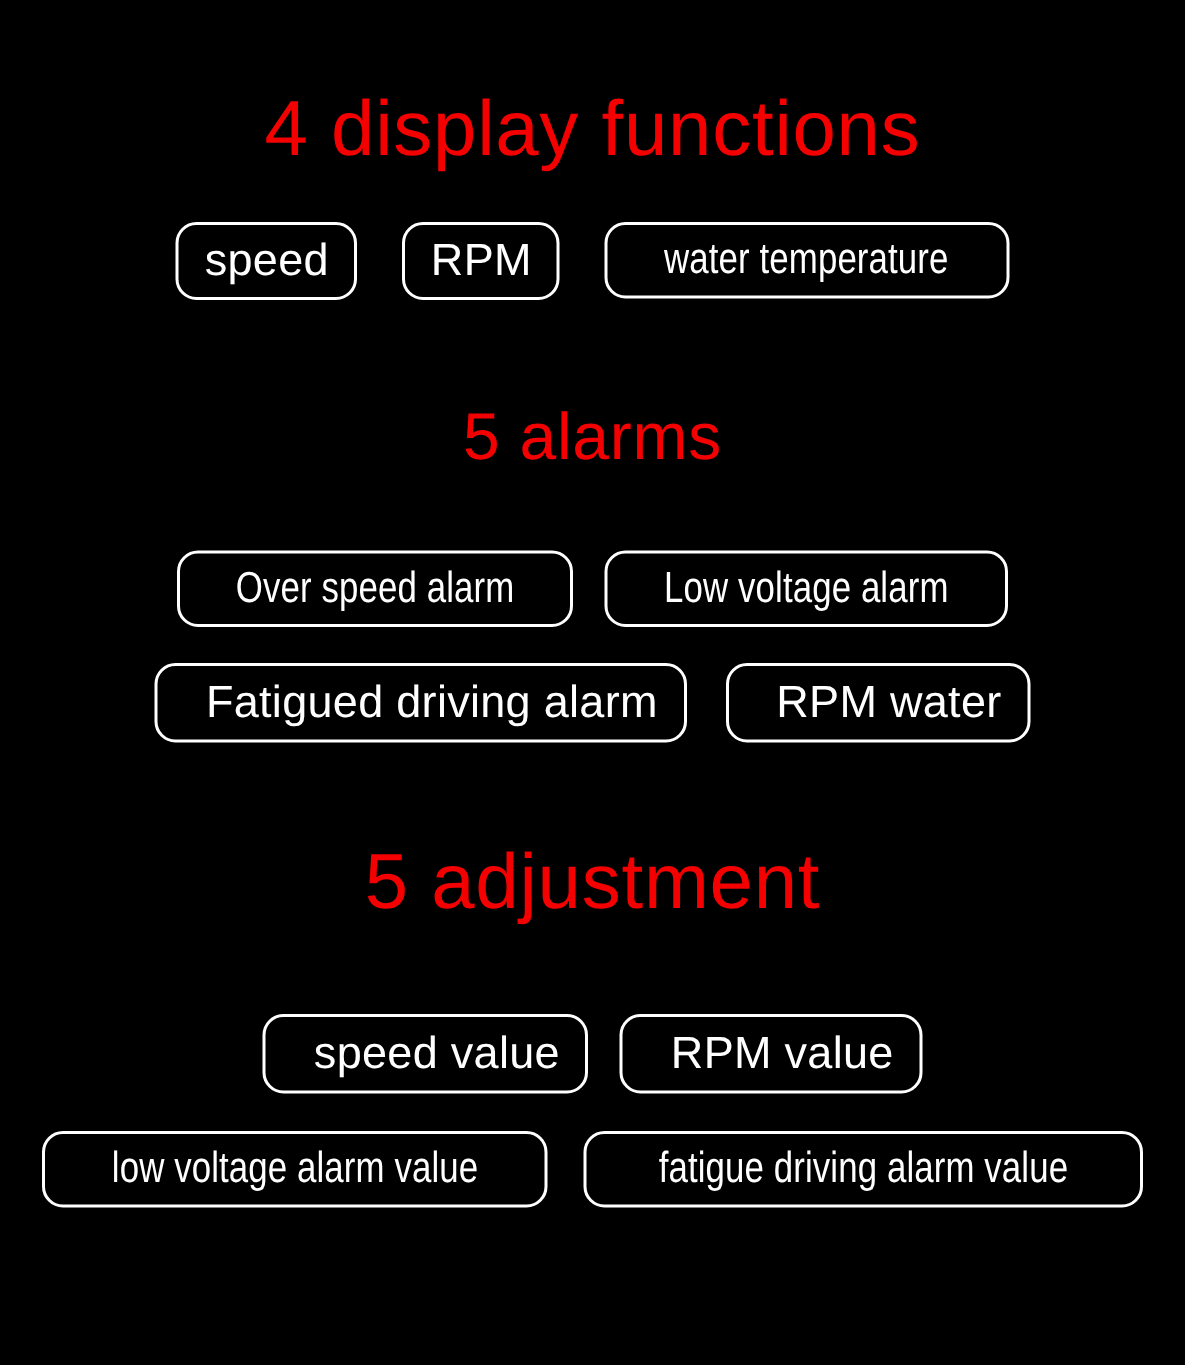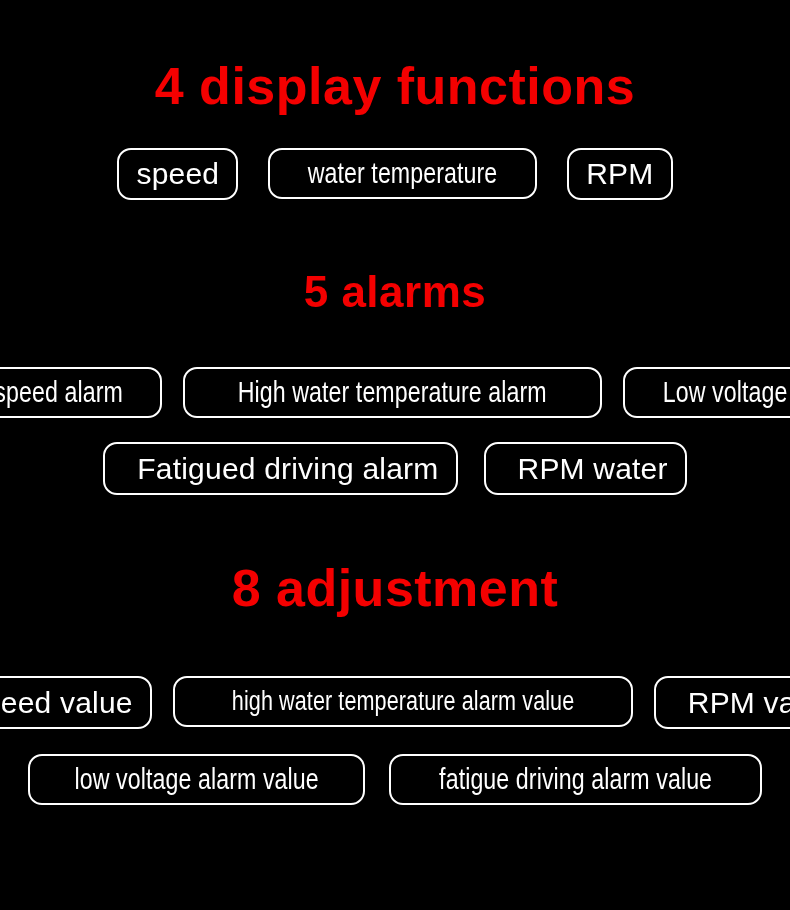--- a/index.html
+++ b/index.html
@@ -21,21 +21,21 @@
     height: 910px;
     background: #000000;
     box-sizing: border-box;
   }
 
   
   .section-heading {
     width: 100%;
     text-align: center;
     color: #f40000;
-    font-weight: 700;
+    font-weight: 400;
     letter-spacing: 0.5px;
     line-height: 1;
     white-space: nowrap;
   }
   .heading-1 { position: absolute; top: 60px;  left: 0; font-size: 52px; }
   .heading-2 { position: absolute; top: 270px; left: 0; font-size: 44px; }
   .heading-3 { position: absolute; top: 562px; left: 0; font-size: 52px; }
 
   
   .pill-row {
@@ -105,59 +105,53 @@
 <body>
 
 <div class="poster">
 
   <div class="section-heading heading-1">4 display functions</div>
 
   <div class="pill-row row-functions">
     <div class="pill wide">
       <span class="pill-label">speed</span>
     </div>
+    <div class="pill wide">
+      <span class="pill-label">RPM</span>
+    </div>
     <div class="pill narrow tall">
       <span class="pill-label">water temperature</span>
-    </div>
-    <div class="pill wide">
-      <span class="pill-label">RPM</span>
     </div>
   </div>
 
   <div class="section-heading heading-2">5 alarms</div>
 
   <div class="pill-row row-alarms-1">
     <div class="pill narrow tall">
       <span class="pill-label">Over speed alarm</span>
-    </div>
-    <div class="pill narrow tall">
-      <span class="pill-label">High water temperature alarm</span>
     </div>
     <div class="pill narrow tall">
       <span class="pill-label">Low voltage alarm</span>
     </div>
   </div>
 
   <div class="pill-row row-alarms-2">
     <div class="pill wide tall">
       <span class="pill-label">Fatigued driving alarm</span>
     </div>
     <div class="pill wide tall">
       <span class="pill-label">RPM water</span>
     </div>
   </div>
 
-  <div class="section-heading heading-3">8 adjustment</div>
+  <div class="section-heading heading-3">5 adjustment</div>
 
   <div class="pill-row row-adjust-1">
     <div class="pill wide tall">
       <span class="pill-label">speed value</span>
-    </div>
-    <div class="pill narrow tall sm">
-      <span class="pill-label">high water temperature alarm value</span>
     </div>
     <div class="pill wide tall">
       <span class="pill-label">RPM value</span>
     </div>
   </div>
 
   <div class="pill-row row-adjust-2">
     <div class="pill narrow tall">
       <span class="pill-label">low voltage alarm value</span>
     </div>

